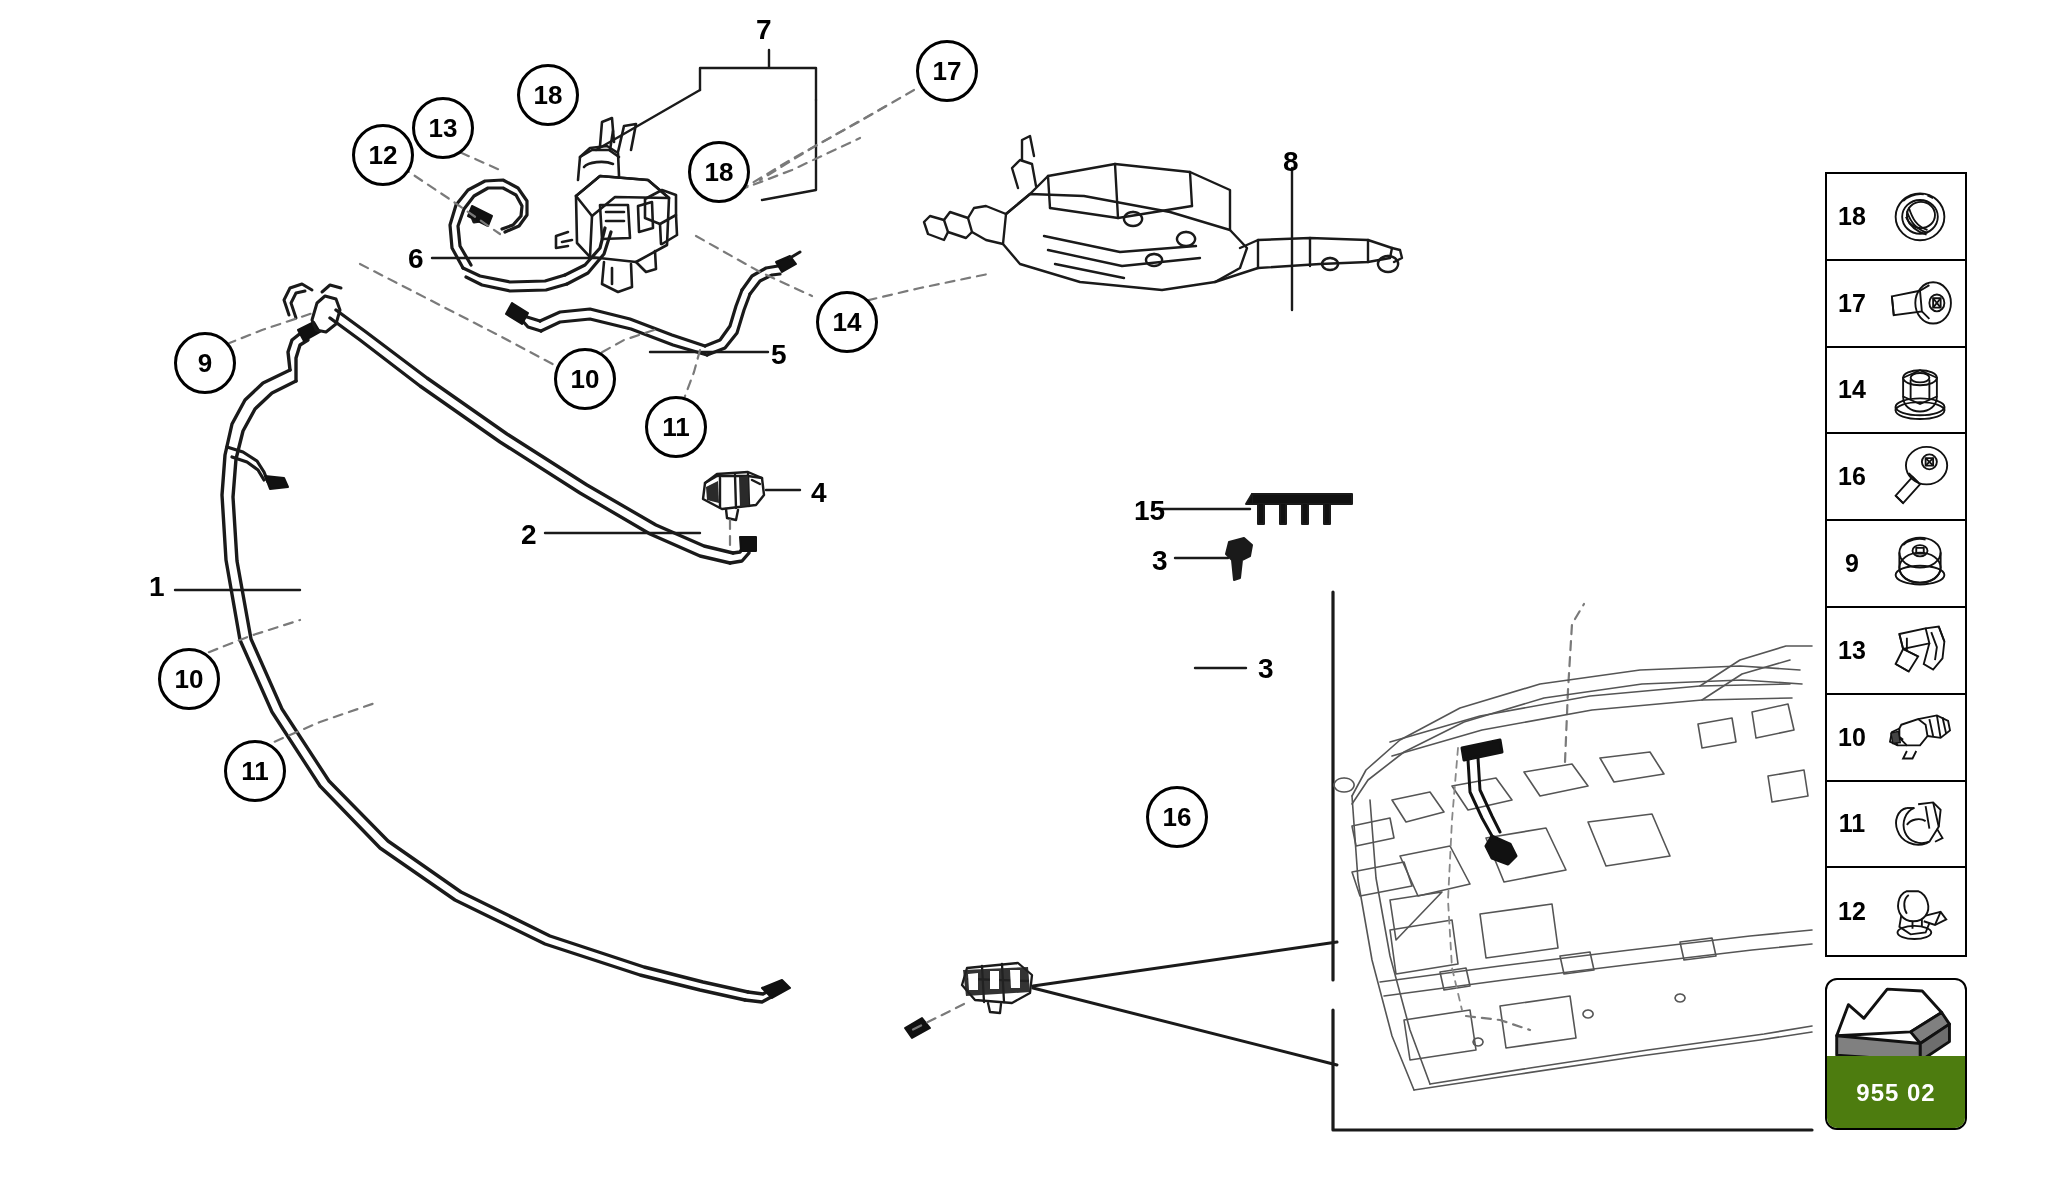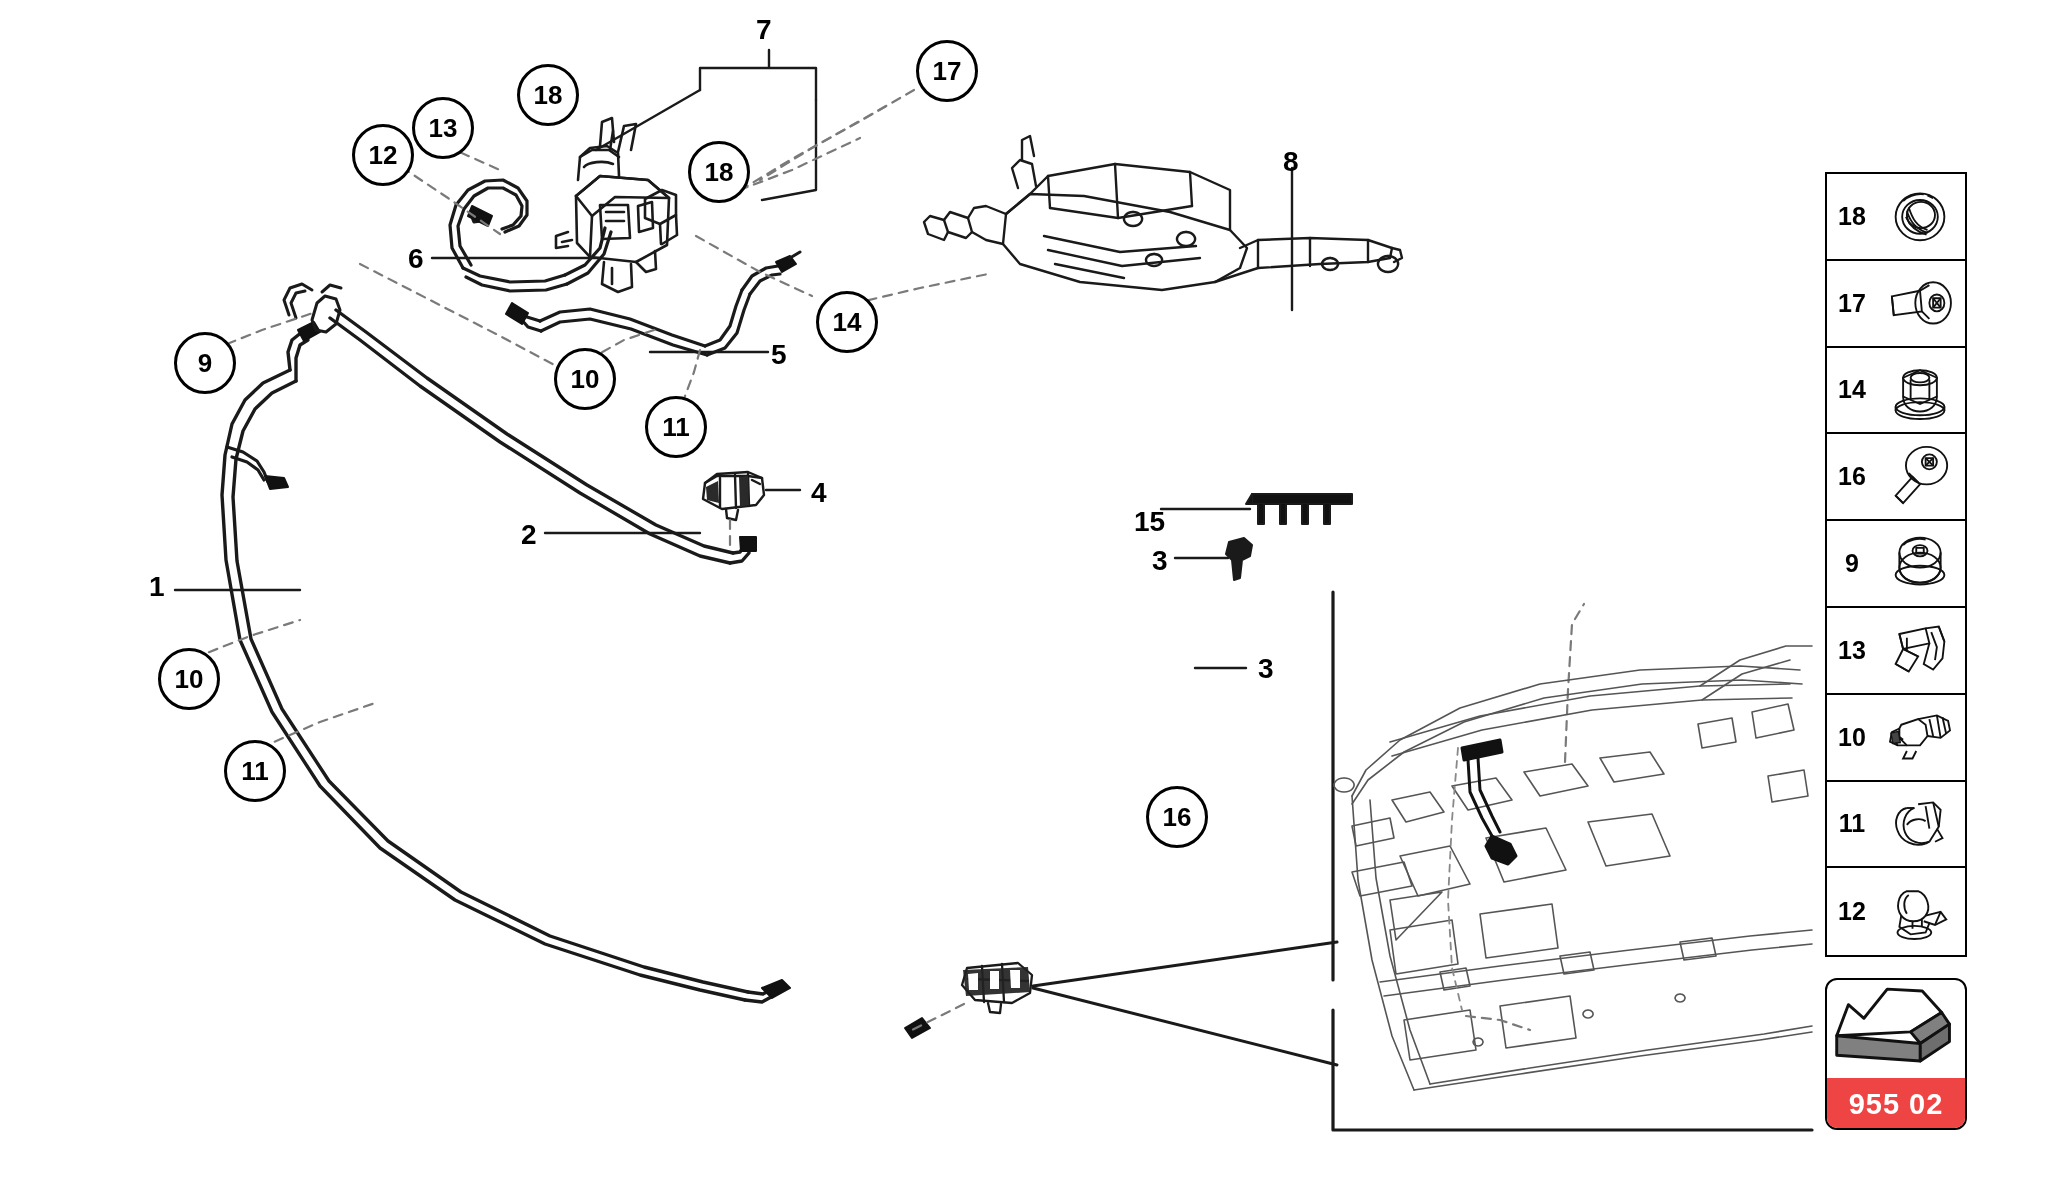--- a/index.html
+++ b/index.html
@@ -95,25 +95,25 @@
   #badge-art {
     position: absolute;
     left: 0; top: 0; right: 0;
     height: 96px;
   }
   #badge-art svg { display:block; width: 100%; height: 100%; }
   #badge-label {
     position: absolute;
     left: -2px; right: -2px;
     bottom: -2px;
-    height: 52px;
-    background: #ef4444;
+    height: 74px;
+    background: #4d7c0f;
     color: #fff;
     font-weight: bold;
-    font-size: 29px;
+    font-size: 24px;
     display: flex;
     align-items: center;
     justify-content: center;
     letter-spacing: 1px;
     border-radius: 0 0 12px 12px;
   }
 </style>
 </head>
 <body>
 
@@ -482,21 +482,21 @@
     <div class="plainlabel" style="left:756px; top:14px; font-size:28px;">7</div>
 
     <div class="plainlabel" style="left:1283px; top:146px; font-size:28px;">8</div>
 
     <div class="plainlabel" style="left:408px; top:243px; font-size:28px;">6</div>
 
     <div class="plainlabel" style="left:771px; top:339px; font-size:28px;">5</div>
 
     <div class="plainlabel" style="left:811px; top:477px; font-size:28px;">4</div>
 
-    <div class="plainlabel" style="left:1134px; top:495px; font-size:28px;margin-top:11px;">15</div>
+    <div class="plainlabel" style="left:1134px; top:495px; font-size:28px;">15</div>
 
     <div class="plainlabel" style="left:521px; top:519px; font-size:28px;">2</div>
 
     <div class="plainlabel" style="left:1152px; top:545px; font-size:28px;">3</div>
 
     <div class="plainlabel" style="left:149px; top:571px; font-size:28px;">1</div>
 
     <div class="plainlabel" style="left:1258px; top:653px; font-size:28px;">3</div>
 
   </div>

